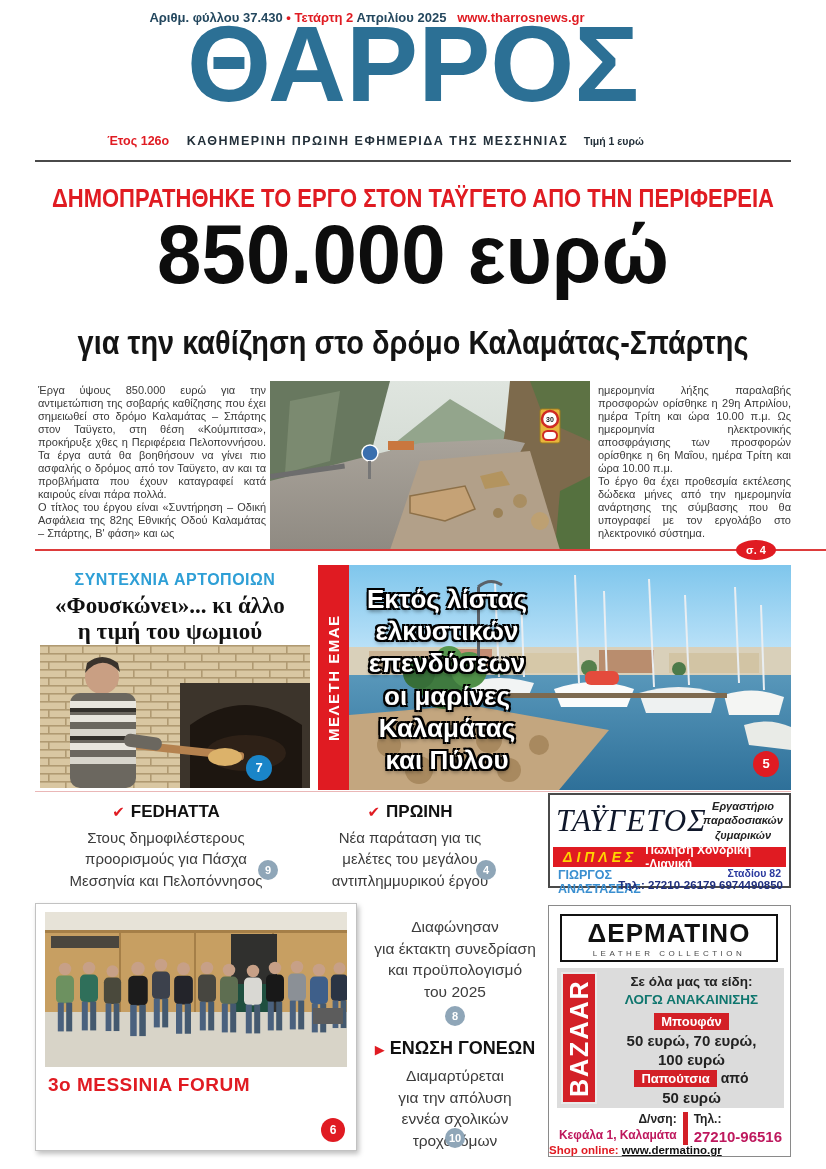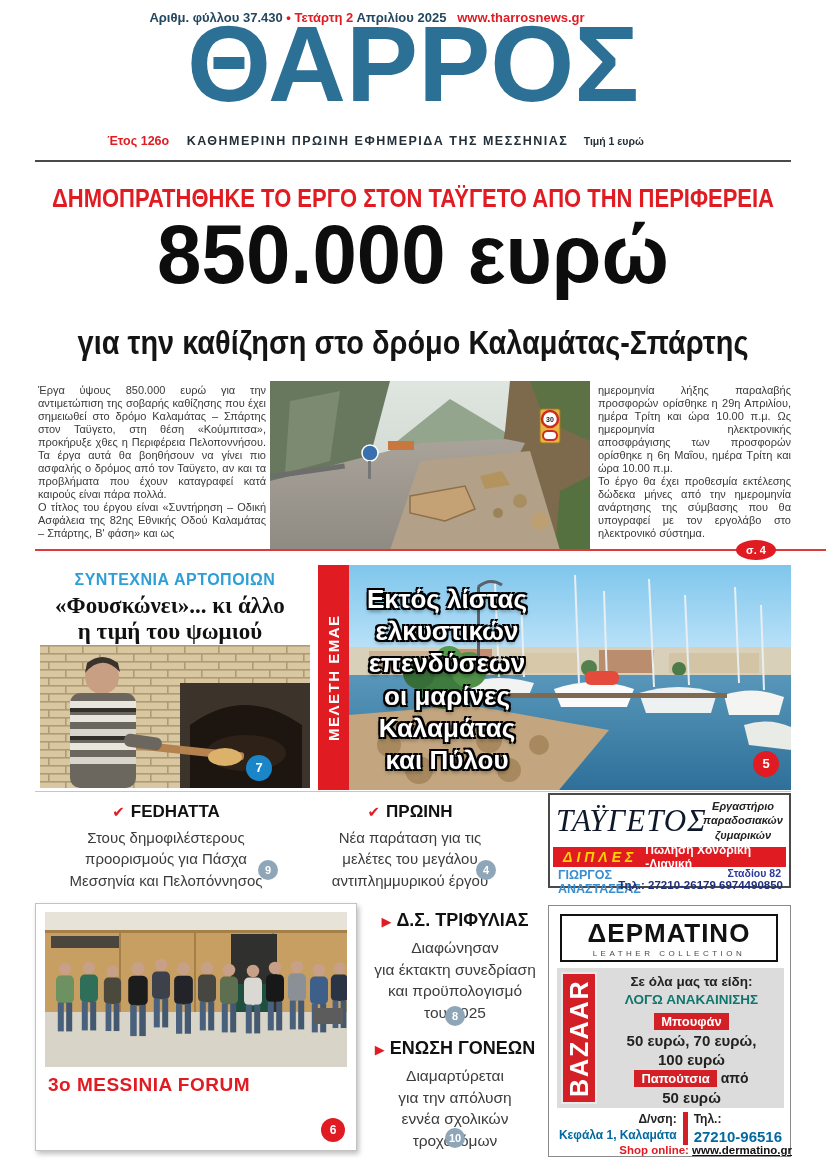--- a/index.html
+++ b/index.html
@@ -94,24 +94,24 @@
   .der-reason{top:24px;font-size:13.5px;font-weight:bold;color:#0f766e;}
   .chip{display:inline-block;background:#d32027;color:#fff;font-weight:bold;font-size:13px;padding:1px 7px;}
   .der-chip1{top:44px;}
   .der-p1{top:64px;font-size:15px;line-height:1.25;font-weight:bold;}
   .der-chip2{top:102px;font-size:14px;font-weight:bold;}
   .der-p2{top:121px;font-size:15px;font-weight:bold;}
   .der-info{top:206px;left:0;width:243px;display:flex;justify-content:center;align-items:stretch;}
   .der-info .lc{text-align:right;}
   .der-info .rc{text-align:left;}
   .der-info .lab{font-size:12px;font-weight:bold;color:#222;}
-  .der-info .val{font-size:12px;font-weight:bold;color:#0369a1;margin-top:2px;}
+  .der-info .val{font-size:12px;font-weight:bold;color:#be185d;margin-top:2px;}
   .der-info .phone{font-size:15px;}
   .der-bar{width:5px;background:#d32027;margin:0 6px;}
-  .der-shop{top:238px;left:0;width:243px;text-align:right;font-size:11.5px;font-weight:bold;}
+  .der-shop{top:238px;left:0;width:243px;text-align:left;font-size:11.5px;font-weight:bold;}
   .der-shop .sl{color:#e01b22;}
   .der-shop .su{color:#111;text-decoration:underline;}
 </style>
 </head>
 <body>
 
 <div id="page">
 
   <div class="abs issue-line ctr">
     <span>Αριθμ. φύλλου 37.430</span>
@@ -355,23 +355,20 @@
         <use href="#person" x="262" y="44" width="24" height="88" color="#3e5f8a"></use>
         <use href="#person" x="283" y="40" width="23" height="90" color="#2a3444"></use>
       </g>
       <rect x="268" y="96" width="30" height="16" fill="#5c5c5c"></rect>
     </svg>
     <div class="abs forum-kicker">3ο MESSINIA FORUM</div>
     <div class="abs cbadge b-red b26" style="top:214px;left:285px;width:24px;height:24px;line-height:24px;font-size:12px;">6</div>
   </div>
 
   <div class="abs bb" style="top:910px;">
-    <div class="bt">
-      <span class="mark">▶</span><span>Δ.Σ. ΤΡΙΦΥΛΙΑΣ</span>
-    </div>
     <div class="bx preline">Διαφώνησαν
 για έκτακτη συνεδρίαση
 και προϋπολογισμό
 του 2025</div>
   </div>
   <div class="abs cbadge b-gray b20" style="top:1006px;left:445px;">8</div>
 
   <div class="abs bb" style="top:1038px;">
     <div class="bt">
       <span class="mark">▶</span><span>ΕΝΩΣΗ ΓΟΝΕΩΝ</span>

